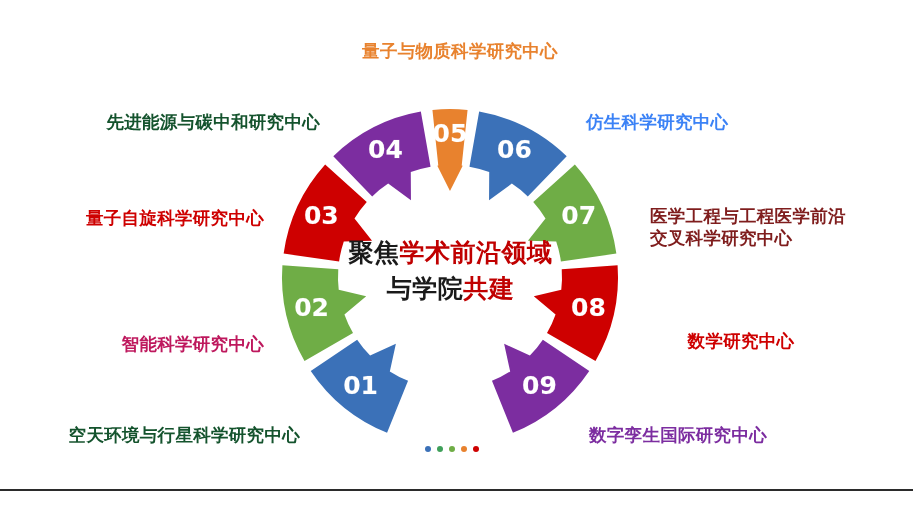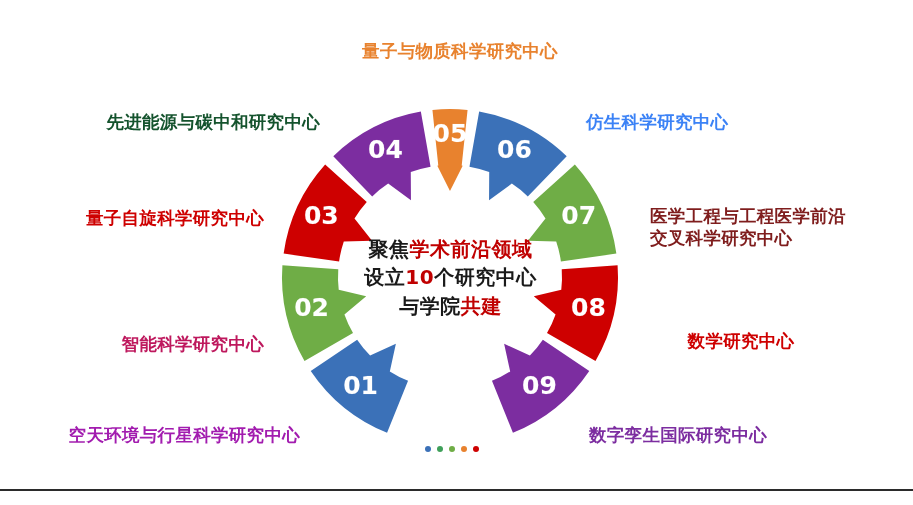--- a/index.html
+++ b/index.html
@@ -49,21 +49,21 @@
   .label.center{ text-align: center; }
 
   #center-text {
     position: absolute;
     left: 318px;
     top: 235px;
     width: 265px;
     text-align: center;
     font-family: "DejaVu Sans", "Liberation Sans", sans-serif;
     font-weight: bold;
-    font-size: 20px;
+    font-size: 25px;
     line-height: 1.42;
     color: #1a1a1a;
     letter-spacing: 0.5px;
   }
   #center-text .hl { color: #C00000; }
   #center-text .ln { display: block; white-space: nowrap; }
 
   #dots {
     position: absolute;
     left: 425px;
@@ -115,31 +115,30 @@
         <text class="seg-num" x="588.4" y="308.9">08</text>
         <text class="seg-num" x="539.4" y="387.4">09</text>
       </g>
   </svg>
 
   <div id="labels-layer">
       <div class="label center" style="left: 325px; top: 40px; width: 270px; color: rgb(232, 130, 46); text-align: center;">量子与物质科学研究中心</div>
       <div class="label left" style="left: 48px; top: 111px; width: 272px; color: #14532d; text-align: right;">先进能源与碳中和研究中心</div>
       <div class="label left" style="left: 32px; top: 207px; width: 232px; color: rgb(206, 0, 0); text-align: right;">量子自旋科学研究中心</div>
       <div class="label left" style="left: 76px; top: 333px; width: 188px; color: #be185d; ">智能科学研究中心</div>
-      <div class="label left" style="left: 28px; top: 424px; width: 272px; color: #a21caf; text-align: right;">空天环境与行星科学研究中心</div>
+      <div class="label left" style="left: 28px; top: 424px; width: 272px; color: #14532d; text-align: right;">空天环境与行星科学研究中心</div>
       <div class="label right" style="left: 586px; top: 111px; width: 210px; color: #3b82f6; text-align: left;">仿生科学研究中心</div>
       <div class="label right" style="left: 650px; top: 205px; width: 250px; color: #7f1d1d; text-align: left;">医学工程与工程医学前沿
 交叉科学研究中心</div>
       <div class="label right" style="left: 651px; top: 330px; width: 180px; color: rgb(206, 0, 0); text-align: center;">数学研究中心</div>
       <div class="label right" style="left: 589px; top: 424px; width: 240px; color: rgb(124, 45, 160); text-align: left;">数字孪生国际研究中心</div>
     </div>
 
   <div id="center-text">
     <span class="ln"><span>聚焦</span><span class="hl">学术前沿领域</span></span>
-    <span class="ln"><span>设立</span><span class="hl">10</span><span>个研究中心</span></span>
     <span class="ln"><span>与学院</span><span class="hl">共建</span></span>
   </div>
 
   <div id="dots">
       <i style="background: rgb(59, 113, 184);"></i>
       <i style="background: rgb(63, 160, 90);"></i>
       <i style="background: rgb(111, 173, 70);"></i>
       <i style="background: rgb(232, 130, 46);"></i>
       <i style="background: rgb(206, 0, 0);"></i>
     </div>

